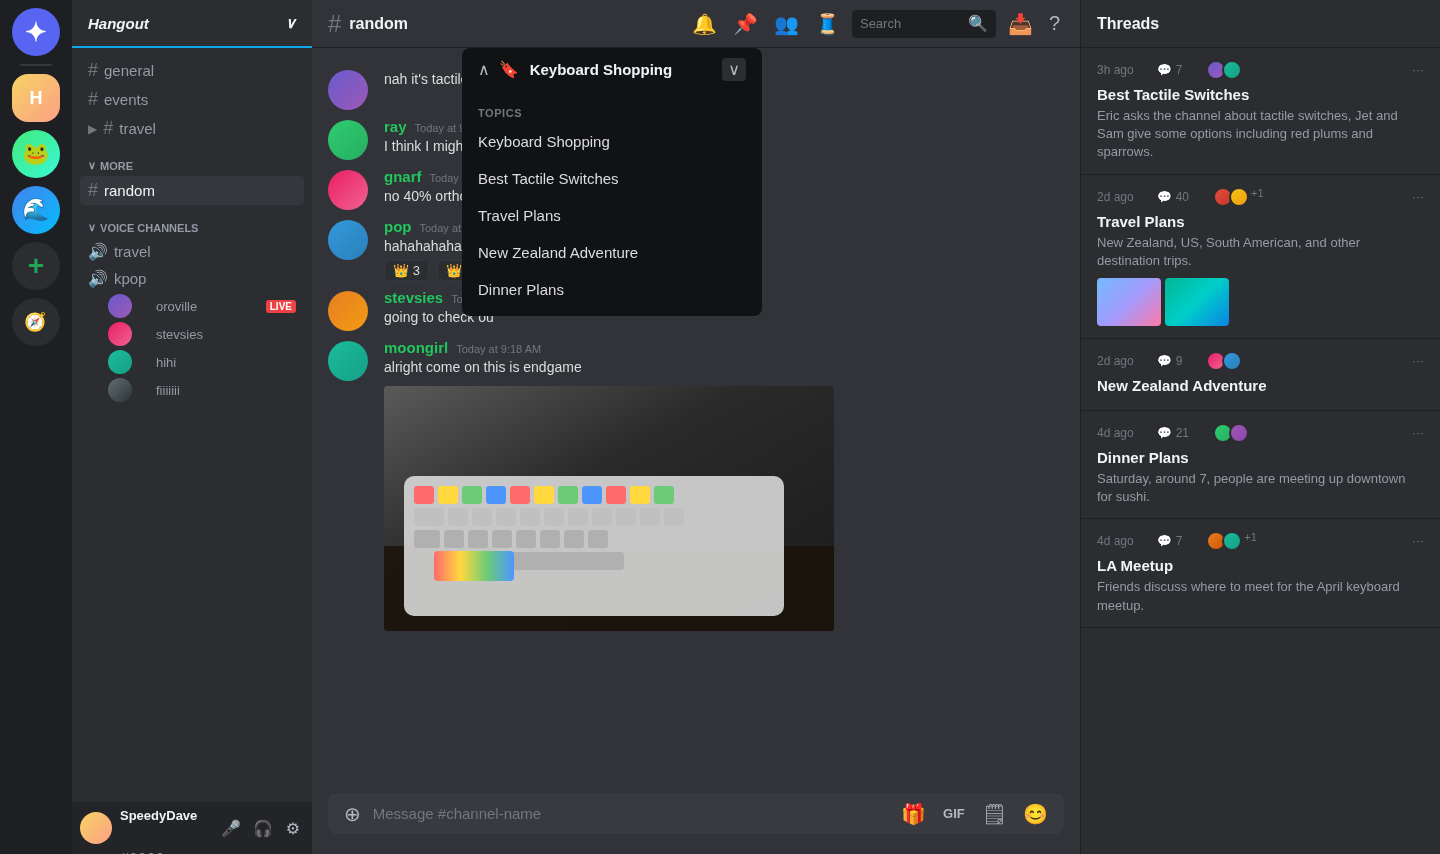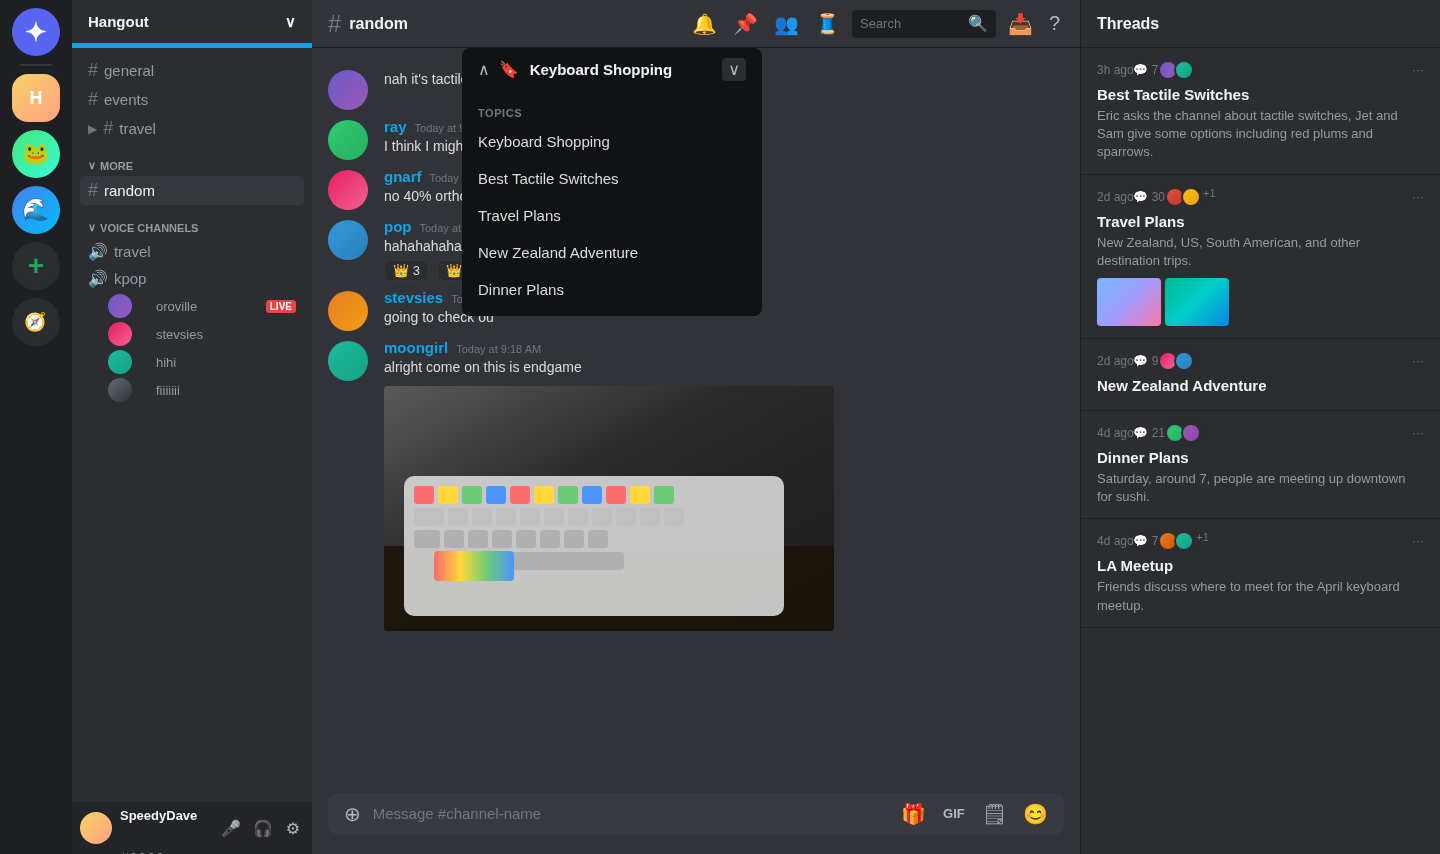--- a/index.html
+++ b/index.html
@@ -64,23 +64,24 @@
       flex-shrink: 0;
     }
     .server-header {
       height: 48px;
       display: flex;
       align-items: center;
       padding: 0 16px;
       font-weight: 600;
       font-size: 15px;
       color: #f2f3f5;
-      border-bottom: 5px solid #0ea5e9;
+      border-bottom: 2px solid #0ea5e9;
       cursor: pointer;
       justify-content: space-between;
+      font-style: italic;
     }
     .server-header-name { display: flex; align-items: center; gap: 8px; }
     .channel-list { flex: 1; overflow-y: auto; padding: 8px 0; }
     .channel-category {
       font-size: 11px;
       font-weight: 700;
       color: #949ba4;
       text-transform: uppercase;
       padding: 16px 8px 4px 16px;
       cursor: pointer;
@@ -215,21 +216,21 @@
     }
     .msg-avatar {
       width: 40px;
       height: 40px;
       border-radius: 50%;
       flex-shrink: 0;
       margin-top: 2px;
     }
     .msg-content { flex: 1; }
     .msg-header { display: flex; align-items: baseline; gap: 8px; margin-bottom: 2px; }
-    .msg-author { font-size: 15px; font-weight: 600; color: #0ea5e9; cursor: pointer; }
+    .msg-author { font-size: 15px; font-weight: 600; color: #22c55e; cursor: pointer; }
     .msg-timestamp { font-size: 11px; color: #72767d; }
     .msg-text { font-size: 14px; color: #dcddde; line-height: 1.375; }
     .reaction {
       display: inline-flex;
       align-items: center;
       gap: 4px;
       background: #2b2d31;
       border: 1px solid #35373c;
       border-radius: 6px;
       padding: 2px 8px;
@@ -325,21 +326,21 @@
       color: #f2f3f5;
     }
     .thread-item {
       padding: 12px 16px;
       border-bottom: 1px solid #1e1f22;
       cursor: pointer;
     }
     .thread-meta {
       display: flex;
       align-items: center;
-      gap: 0;
+      gap: 24px;
       margin-bottom: 6px;
       font-size: 12px;
       color: #72767d;
     }
     .thread-ago { color: #72767d; font-size: 12px; }
     .thread-replies { display: flex; align-items: center; gap: 3px; font-size: 12px; color: #72767d; }
     .thread-avatars { display: flex; }
     .thread-avatar {
       width: 20px;
       height: 20px;
@@ -698,21 +699,21 @@
     </div>
     <div class="thread-title">Best Tactile Switches</div>
     <div class="thread-desc">Eric asks the channel about tactile switches, Jet and Sam give some options including red plums and sparrows.</div>
   </div>
 
   <div class="thread-item">
     <div class="thread-meta">
       <span class="thread-ago">2d ago</span>
       <span class="thread-replies">
         <span>💬</span>
-        <span>30</span>
+        <span>40</span>
       </span>
       <div class="thread-avatars">
         <div class="thread-avatar" style="background:linear-gradient(135deg,#e74c3c,#c0392b);"></div>
         <div class="thread-avatar" style="background:linear-gradient(135deg,#f1c40f,#f39c12);"></div>
         <span class="thread-plus">+1</span>
       </div>
       <span class="thread-more">···</span>
     </div>
     <div class="thread-title">Travel Plans</div>
     <div class="thread-desc">New Zealand, US,  South American, and other destination trips.</div>

